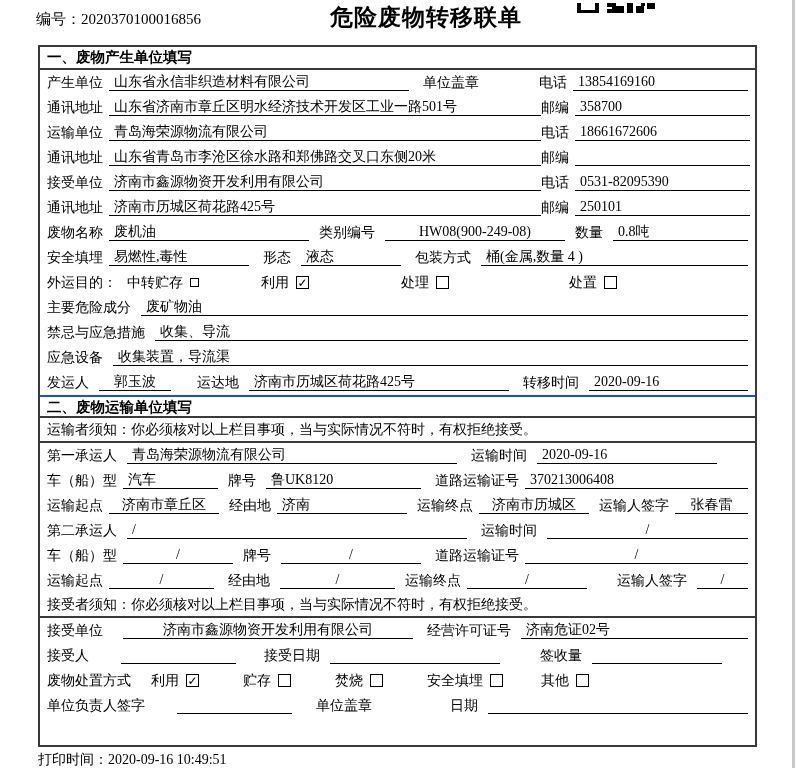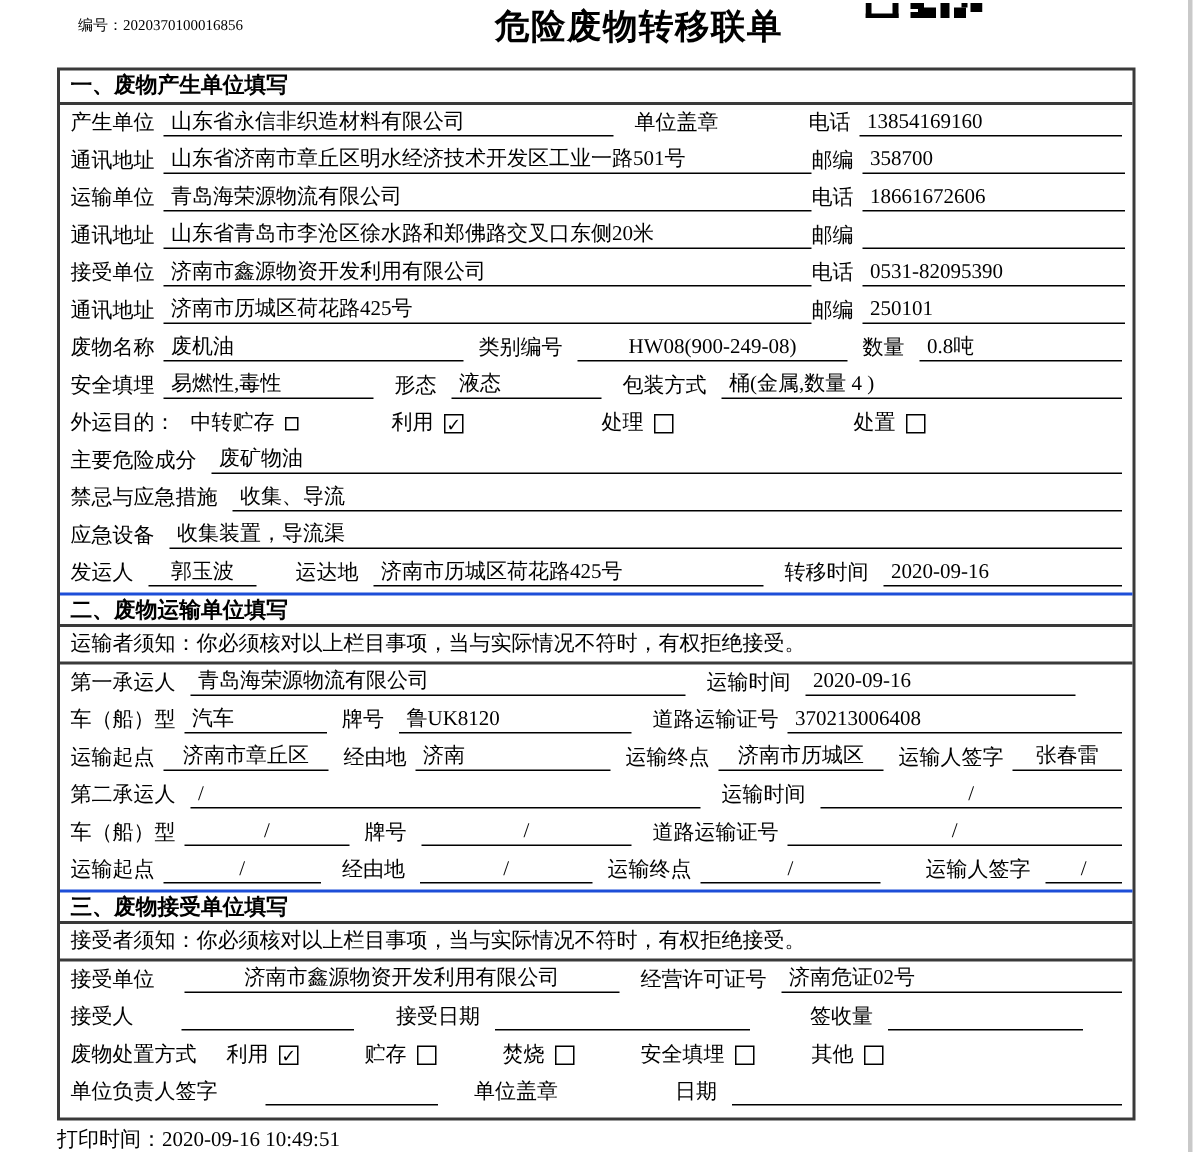--- a/index.html
+++ b/index.html
@@ -2,21 +2,21 @@
 <html><head>
 <meta charset="utf-8">
 <style>
   * { margin:0; padding:0; box-sizing:border-box; }
   html,body { background:#fff; }
   body { font-family:"Liberation Serif","DejaVu Serif",serif; color:#000; }
   .page { position:relative; width:796px; height:768px; background:#fff; overflow:hidden; }
   .page-edge { position:absolute; top:0; right:1px; width:3px; height:100%; background:#c9c9c9; }
 
   .header { position:relative; height:45px; }
-  .serial { position:absolute; left:52px; top:10px; font-size:10px;text-align:center; }
+  .serial { position:absolute; left:36px; top:10px; font-size:15px;text-align:center; }
   .doc-title { position:absolute; left:330px; top:2px; font-size:23px; font-weight:bold; letter-spacing:1px; }
   .qr { position:absolute; left:577px; top:0; }
 
   .form { position:absolute; left:38px; top:45px; width:719px; height:702px; border:2px solid #3a3a3a; background:#fff; }
   .sec-h { height:23px; line-height:21px; padding:0 7px; font-weight:bold; font-size:14.5px; border-bottom:2px solid #3a3a3a; }
   .sec-h.topline { border-top:2px solid #1d4ed8; }
   .notice { height:25px; line-height:24px; padding:0 7px; font-size:14px; border-bottom:2px solid #3a3a3a; }
 
   .row { display:flex; align-items:flex-end; height:25px; padding:0 7px 4px 7px; font-size:14px; white-space:nowrap; line-height:17px; }
   .lbl { flex:0 0 auto; }
@@ -219,21 +219,20 @@
       <span class="lbl">运输起点</span>
       <span class="u ml6 c" style="width:105px">/</span>
       <span class="lbl ml14">经由地</span>
       <span class="u ml10 c" style="width:115px">/</span>
       <span class="lbl ml10">运输终点</span>
       <span class="u ml6 c" style="width:120px">/</span>
       <span class="lbl" style="margin-left:30px">运输人签字</span>
       <span class="u ml10 grow c">/</span>
     </div>
 
-    <div class="sec-h topline">三、废物接受单位填写</div>
     <div class="notice">接受者须知：你必须核对以上栏目事项，当与实际情况不符时，有权拒绝接受。</div>
 
     <div class="row">
       <span class="lbl">接受单位</span>
       <span class="u c" style="margin-left:20px;width:290px">济南市鑫源物资开发利用有限公司</span>
       <span class="lbl ml14">经营许可证号</span>
       <span class="u ml10 grow">济南危证02号</span>
     </div>
 
     <div class="row">

